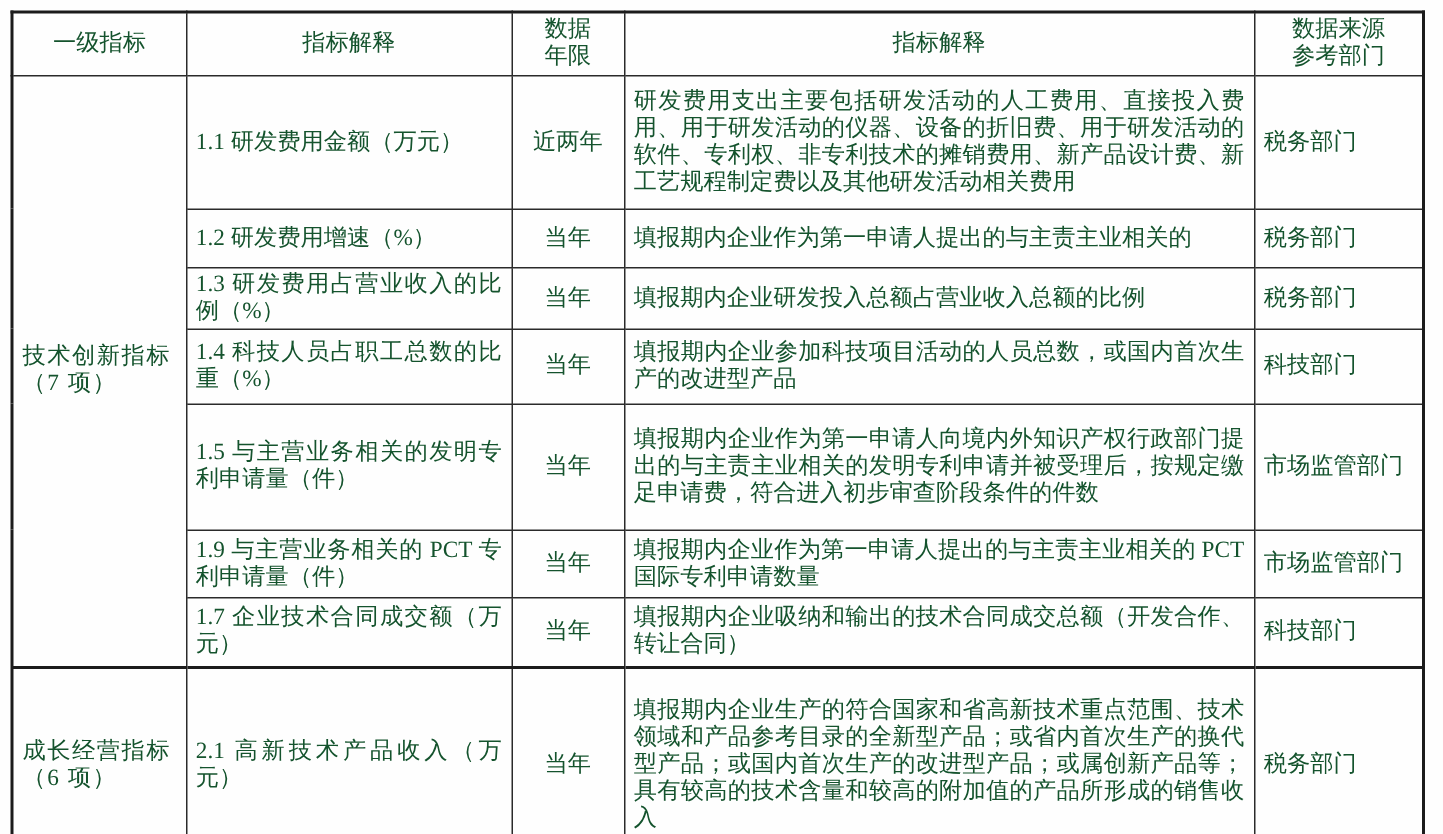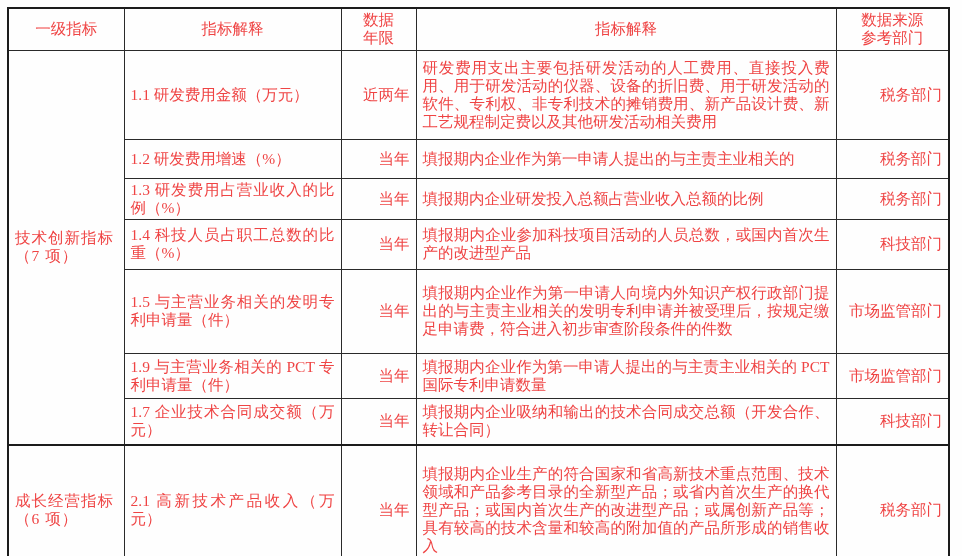--- a/index.html
+++ b/index.html
@@ -3,21 +3,21 @@
 <meta charset="utf-8">
 <style>
   html, body { margin: 0; padding: 0; }
   .page {
     position: relative;
     width: 962px;
     height: 556px;
     background: #fefefe;
     overflow: hidden;
     font-family: "Liberation Serif", "DejaVu Serif", serif;
-    color: #ef4444;
+    color: #14532d;
   }
   table.indicator-table {
     position: absolute;
     left: 7px;
     top: 7px;
     width: 941px;
     border-collapse: collapse;
     table-layout: fixed;
     border: 2px solid #1c1c1c;
   }
@@ -33,23 +33,23 @@
   }
   .col-l1     { width: 116px; }
   .col-l2     { width: 217px; }
   .col-period { width: 75px;  }
   .col-expl   { width: 420px; }
   .col-dept   { width: 113px; }
 
   .hdr          { text-align: center; white-space: pre-line; }
   .level1-cell  { text-align: left; white-space: pre-line; letter-spacing: 1px; }
   .name-cell    { text-align: justify; font-family: Liberation Serif, serif; }
-  .period-cell  { text-align: right; }
+  .period-cell  { text-align: center; }
   .explain-cell { text-align: justify; padding: 3px 7px; }
-  .dept-cell    { text-align: right; }
+  .dept-cell    { text-align: left; }
 
   tr.hdr-row      { height: 42px; }
   tr.row-1-1      { height: 89px; }
   tr.row-1-2      { height: 39px; }
   tr.row-1-3      { height: 41px; }
   tr.row-1-4      { height: 50px; padding-left: 19px; }
   tr.row-1-5      { height: 84px; margin-top: 14px; }
   tr.row-1-6      { height: 45px; }
   tr.row-1-7      { height: 47px; }
   tr.row-2-1      { height: 130px; }

